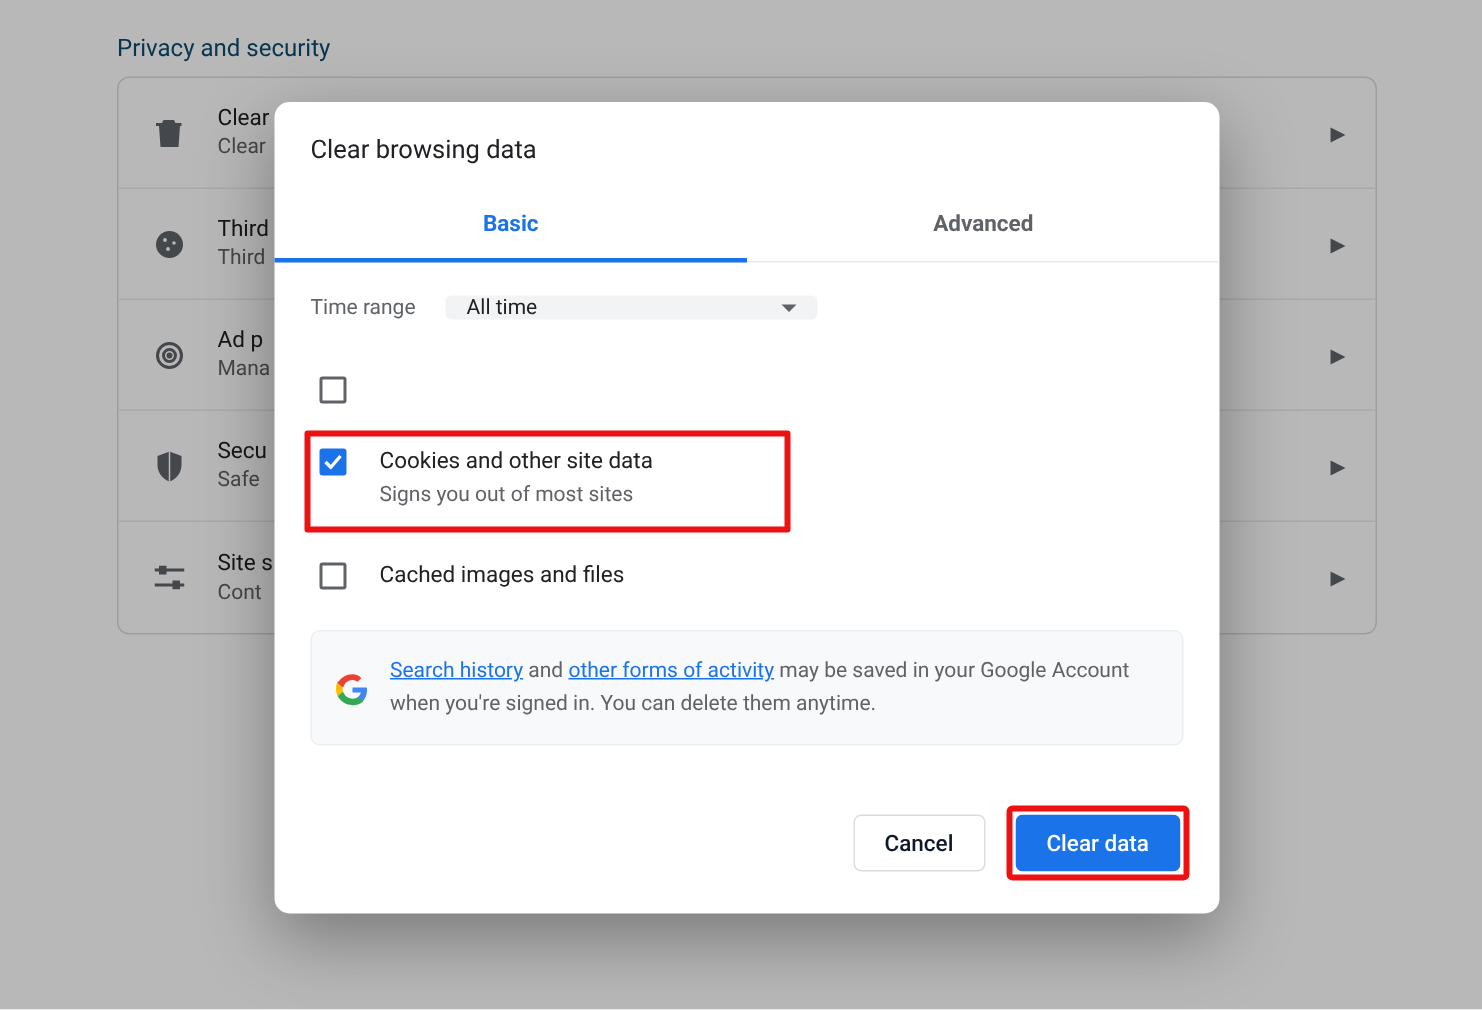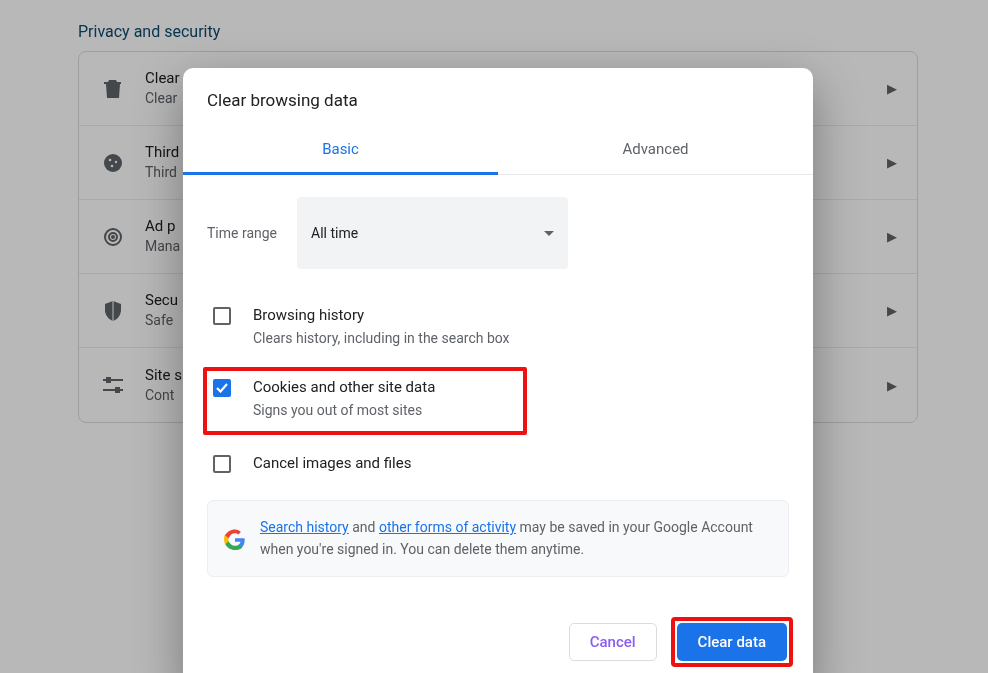--- a/index.html
+++ b/index.html
@@ -86,21 +86,21 @@
     display: flex;
     border-bottom: 1px solid #e8eaed;
   }
   .tab {
     flex: 1;
     text-align: center;
     padding: 12px 0 14px 0;
     font-size: 15px;
     color: #5f6368;
     cursor: pointer;
-    font-weight: 400;
+    font-weight: 700;
   }
   .tab.active {
     color: #1a73e8;
     border-bottom: 3px solid #1a73e8;
     margin-bottom: -1px;
   }
   .dialog-body {
     padding: 22px 24px 22px 24px;
   }
   .time-row {
@@ -112,22 +112,22 @@
     font-size: 14px;
     color: #5f6368;
     margin-right: 20px;
   }
   .select {
     display: flex;
     align-items: center;
     justify-content: space-between;
     background: #f1f3f4;
     border-radius: 4px;
-    padding: 28px 14px;
-    width: 271px;
+    padding: 0 14px;
+    width: 248px;
     font-size: 14px;
     color: #202124;
     cursor: pointer;
     gap: 28px;
   }
   .select .caret {
     width: 0; height: 0;
     border-left: 5px solid transparent;
     border-right: 5px solid transparent;
     border-top: 5px solid #5f6368;
@@ -205,21 +205,21 @@
   }
   .btn {
     font-size: 15px;
     font-weight: 500;
     padding: 9px 20px;
     border-radius: 5px;
     cursor: pointer;
     border: 1px solid transparent;
   }
   .btn-cancel {
-    color: #8b5cf6;
+    color: #0f172a;
     background: #fff;
     border: 1px solid #dadce0;
   }
   .btn-primary {
     color: #fff;
     background: #1a73e8;
   }
   .btn-primary-wrap {
     border: 4px solid #e11;
     border-radius: 4px;
@@ -328,44 +328,40 @@
       <div class="select">
         <span>All time</span>
         <span class="caret"></span>
       </div>
     </div>
 
     <div class="check-row">
       <span class="cb">
         
       </span>
-      <div class="check-text">
-        <div class="check-title">Browsing history</div>
-        <div class="check-sub">Clears history, including in the search box</div>
-      </div>
     </div>
 
     <div class="check-row highlight-red">
       <span class="cb checked">
         <svg width="12" height="10" viewBox="0 0 12 10" fill="none">
             <path d="M1 5l3.5 3.5L11 1" stroke="#fff" stroke-width="2.2"></path>
           </svg>
       </span>
       <div class="check-text">
         <div class="check-title">Cookies and other site data</div>
         <div class="check-sub">Signs you out of most sites</div>
       </div>
     </div>
 
     <div class="check-row">
       <span class="cb">
         
       </span>
       <div class="check-text">
-        <div class="check-title">Cancel images and files</div>
+        <div class="check-title">Cached images and files</div>
       </div>
     </div>
 
     <div class="info-box">
       <span class="g-icon">
         <svg viewBox="0 0 48 48" width="22" height="22">
           <path fill="#4285F4" d="M45.1 24.5c0-1.6-.1-2.8-.4-4.1H24v7.4h12c-.2 2-1.6 5-5 7l7.6 5.9c4.6-4.2 6.5-10.3 6.5-16.2z"></path>
           <path fill="#34A853" d="M24 46c6.5 0 11.9-2.1 15.9-5.8l-7.6-5.9c-2 1.4-4.8 2.4-8.3 2.4-6.3 0-11.7-4.2-13.6-10H2.5v6.2C6.5 41 14.6 46 24 46z"></path>
           <path fill="#FBBC05" d="M10.4 26.7c-.5-1.5-.8-3.1-.8-4.7s.3-3.2.8-4.7V11H2.5C.9 14.3 0 18 0 22s.9 7.7 2.5 11l7.9-6.3z"></path>
           <path fill="#EA4335" d="M24 9.3c3.5 0 6 1.5 7.4 2.8l5.4-5.3C33.9 3.3 29.5 1 24 1 14.6 1 6.5 6 2.5 14l7.9 6.3C12.3 13.5 17.7 9.3 24 9.3z"></path>

